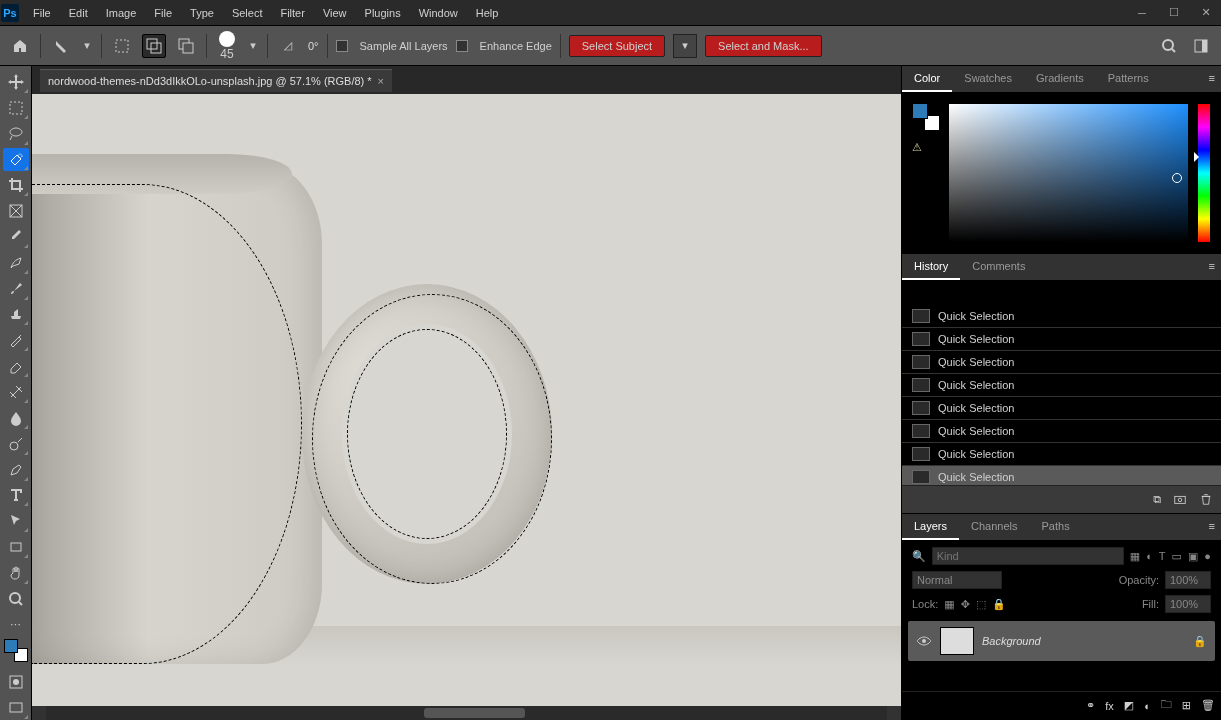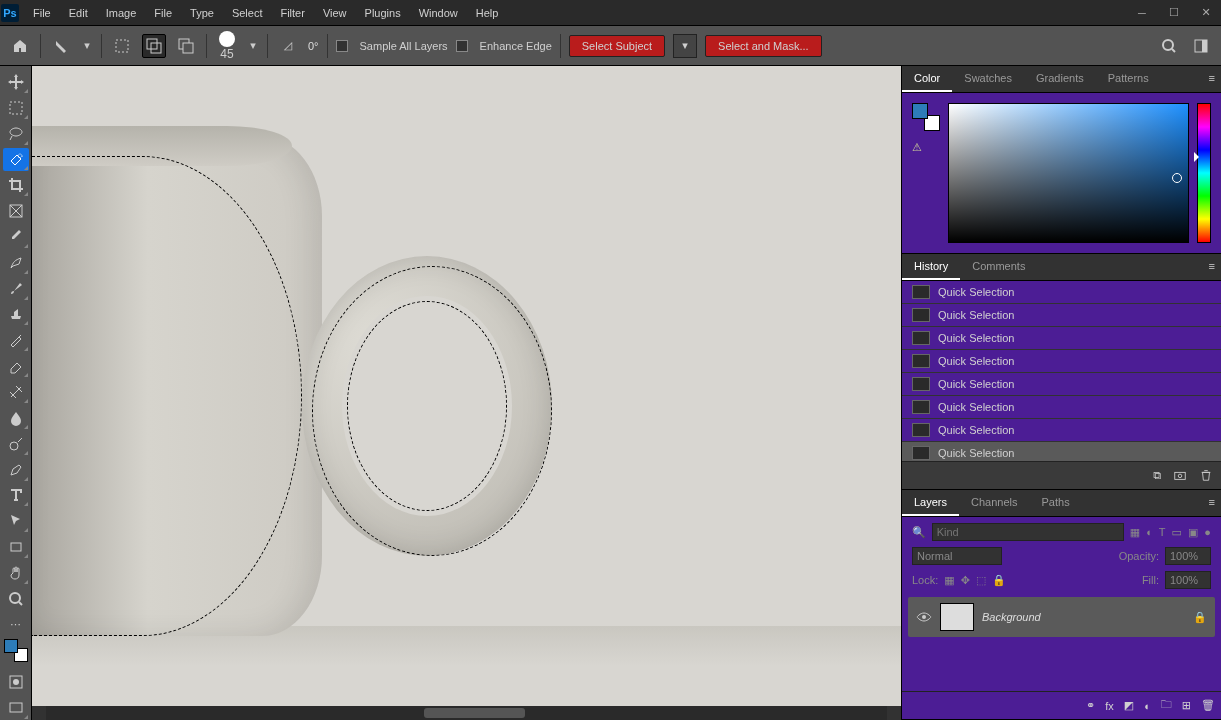--- a/index.html
+++ b/index.html
@@ -38,33 +38,33 @@
 .selection { position:absolute; border:1.5px dashed #000; border-radius:50%; }
 .sel-body { left:0; top:90px; width:270px; height:480px; border-radius:0 200px 200px 0/0 300px 300px 0; border-left:none;}
 .sel-handle-out { left:280px; top:200px; width:240px; height:290px;}
 .sel-handle-in { left:315px; top:235px; width:160px; height:210px;}
 .floor-shadow { position:absolute; left:0; bottom:40px; width:100%; height:40px; background:linear-gradient(#c9c7c0,#d8d6d1);}
 .statusbar { height:22px; background:#3a3a3a; display:flex; align-items:center; padding:0 8px; gap:16px; color:#ccc; border-top:1px solid #000;}
 .hscroll { height:14px; background:#323232; display:flex;}
 .hscroll .track{ flex:1; background:#2a2a2a; margin:0 14px; position:relative;}
 .hscroll .thumb{ position:absolute; left:45%; width:12%; top:2px; bottom:2px; background:#555; border-radius:3px;}
 .right-panels { width:320px; background:#535353; border-left:1px solid #000; display:flex; flex-direction:column;}
-.panel { background:#4c1d95; border-bottom:1px solid #000; display:flex; flex-direction:column;}
+.panel { background:#000000; border-bottom:1px solid #000; display:flex; flex-direction:column;}
 .panel-tabs { display:flex; background:#323232; border-bottom:1px solid #000;}
 .panel-tab { padding:6px 12px; color:#999; }
 .panel-tab.active { color:#fff; border-bottom:2px solid #fff;}
 .color-panel-body { height:160px; padding:10px; display:flex; gap:8px; position:relative;}
 .fg-bg-panel { width:28px; height:28px; position:relative;}
 .fg-bg-panel .bg { position:absolute; right:0; bottom:0; width:16px;height:16px; background:#fff; border:1px solid #000;}
 .fg-bg-panel .fg { position:absolute; left:0; top:0; width:16px;height:16px; background:#2d7cb8; border:1px solid #000;}
 .color-field { flex:1; background:linear-gradient(to bottom, rgba(0,0,0,0) 0%, #000 100%), linear-gradient(to right, #fff 0%, #1e90ff 100%); border:1px solid #000; position:relative;}
 .color-cursor { position:absolute; right:6px; top:50%; width:10px;height:10px; border:1.5px solid #fff; border-radius:50%;}
 .hue-strip { width:14px; background:linear-gradient(red,magenta,blue,cyan,lime,yellow,red); position:relative; border:1px solid #000;}
 .hue-cursor { position:absolute; left:-4px; top:35%; width:0;height:0; border-top:5px solid transparent; border-bottom:5px solid transparent; border-left:5px solid #fff;}
-.history-body { max-height:180px; overflow:hidden; display:flex; flex-direction:column;}
+.history-body { max-height:180px; overflow:hidden; display:flex; flex-direction:column;margin-top:24px;}
 .history-item { display:flex; align-items:center; gap:8px; padding:4px 10px; border-bottom:1px solid #323232;}
 .history-item.selected { background:#5a5a5a;}
 .hist-thumb { width:18px; height:14px; background:#2a2a2a; border:1px solid #666; display:flex;align-items:center;justify-content:center;}
 .panel-footer { height:28px; display:flex; align-items:center; justify-content:flex-end; padding:0 8px; gap:12px; background:#3a3a3a; border-top:1px solid #222;}
 .layers-opts { padding:6px 10px; display:flex; flex-direction:column; gap:6px;}
 .layers-row { display:flex; align-items:center; gap:6px; color:#888;}
 .small-input { width:60px; height:18px; background:#323232; border:1px solid #222; color:#888; padding:0 4px;}
 .layer-item { display:flex; align-items:center; gap:8px; padding:6px 8px; background:#5a5a5a; margin:2px 6px; border-radius:2px;}
 .eye { width:16px; height:16px; color:#ccc;}
 .layer-thumb { width:34px; height:28px; background:#ddd; border:1px solid #000;}
@@ -315,20 +315,26 @@
       </div>
     <div class="tool">
         <svg width="16" height="16" viewBox="0 0 16 16">
           <rect x="2" y="3" width="12" height="9" fill="none" stroke="currentColor"></rect>
         </svg>
         <div class="tri"></div>
       </div>
   </div>
 
   <div class="canvas-area">
+    <div class="tab-row">
+      <div class="doc-tab">
+        <span>nordwood-themes-nDd3dIkkOLo-unsplash.jpg @ 57.1% (RGB/8) *</span>
+        <span class="close">×</span>
+      </div>
+    </div>
     <div class="canvas-container">
       <div class="floor-shadow"></div>
       <div class="mug-body"></div>
       <div class="mug-top"></div>
       <div class="handle-outer"></div>
       <div class="handle-inner"></div>
       <div class="selection sel-body"></div>
       <div class="selection sel-handle-out"></div>
       <div class="selection sel-handle-in"></div>
     </div>

